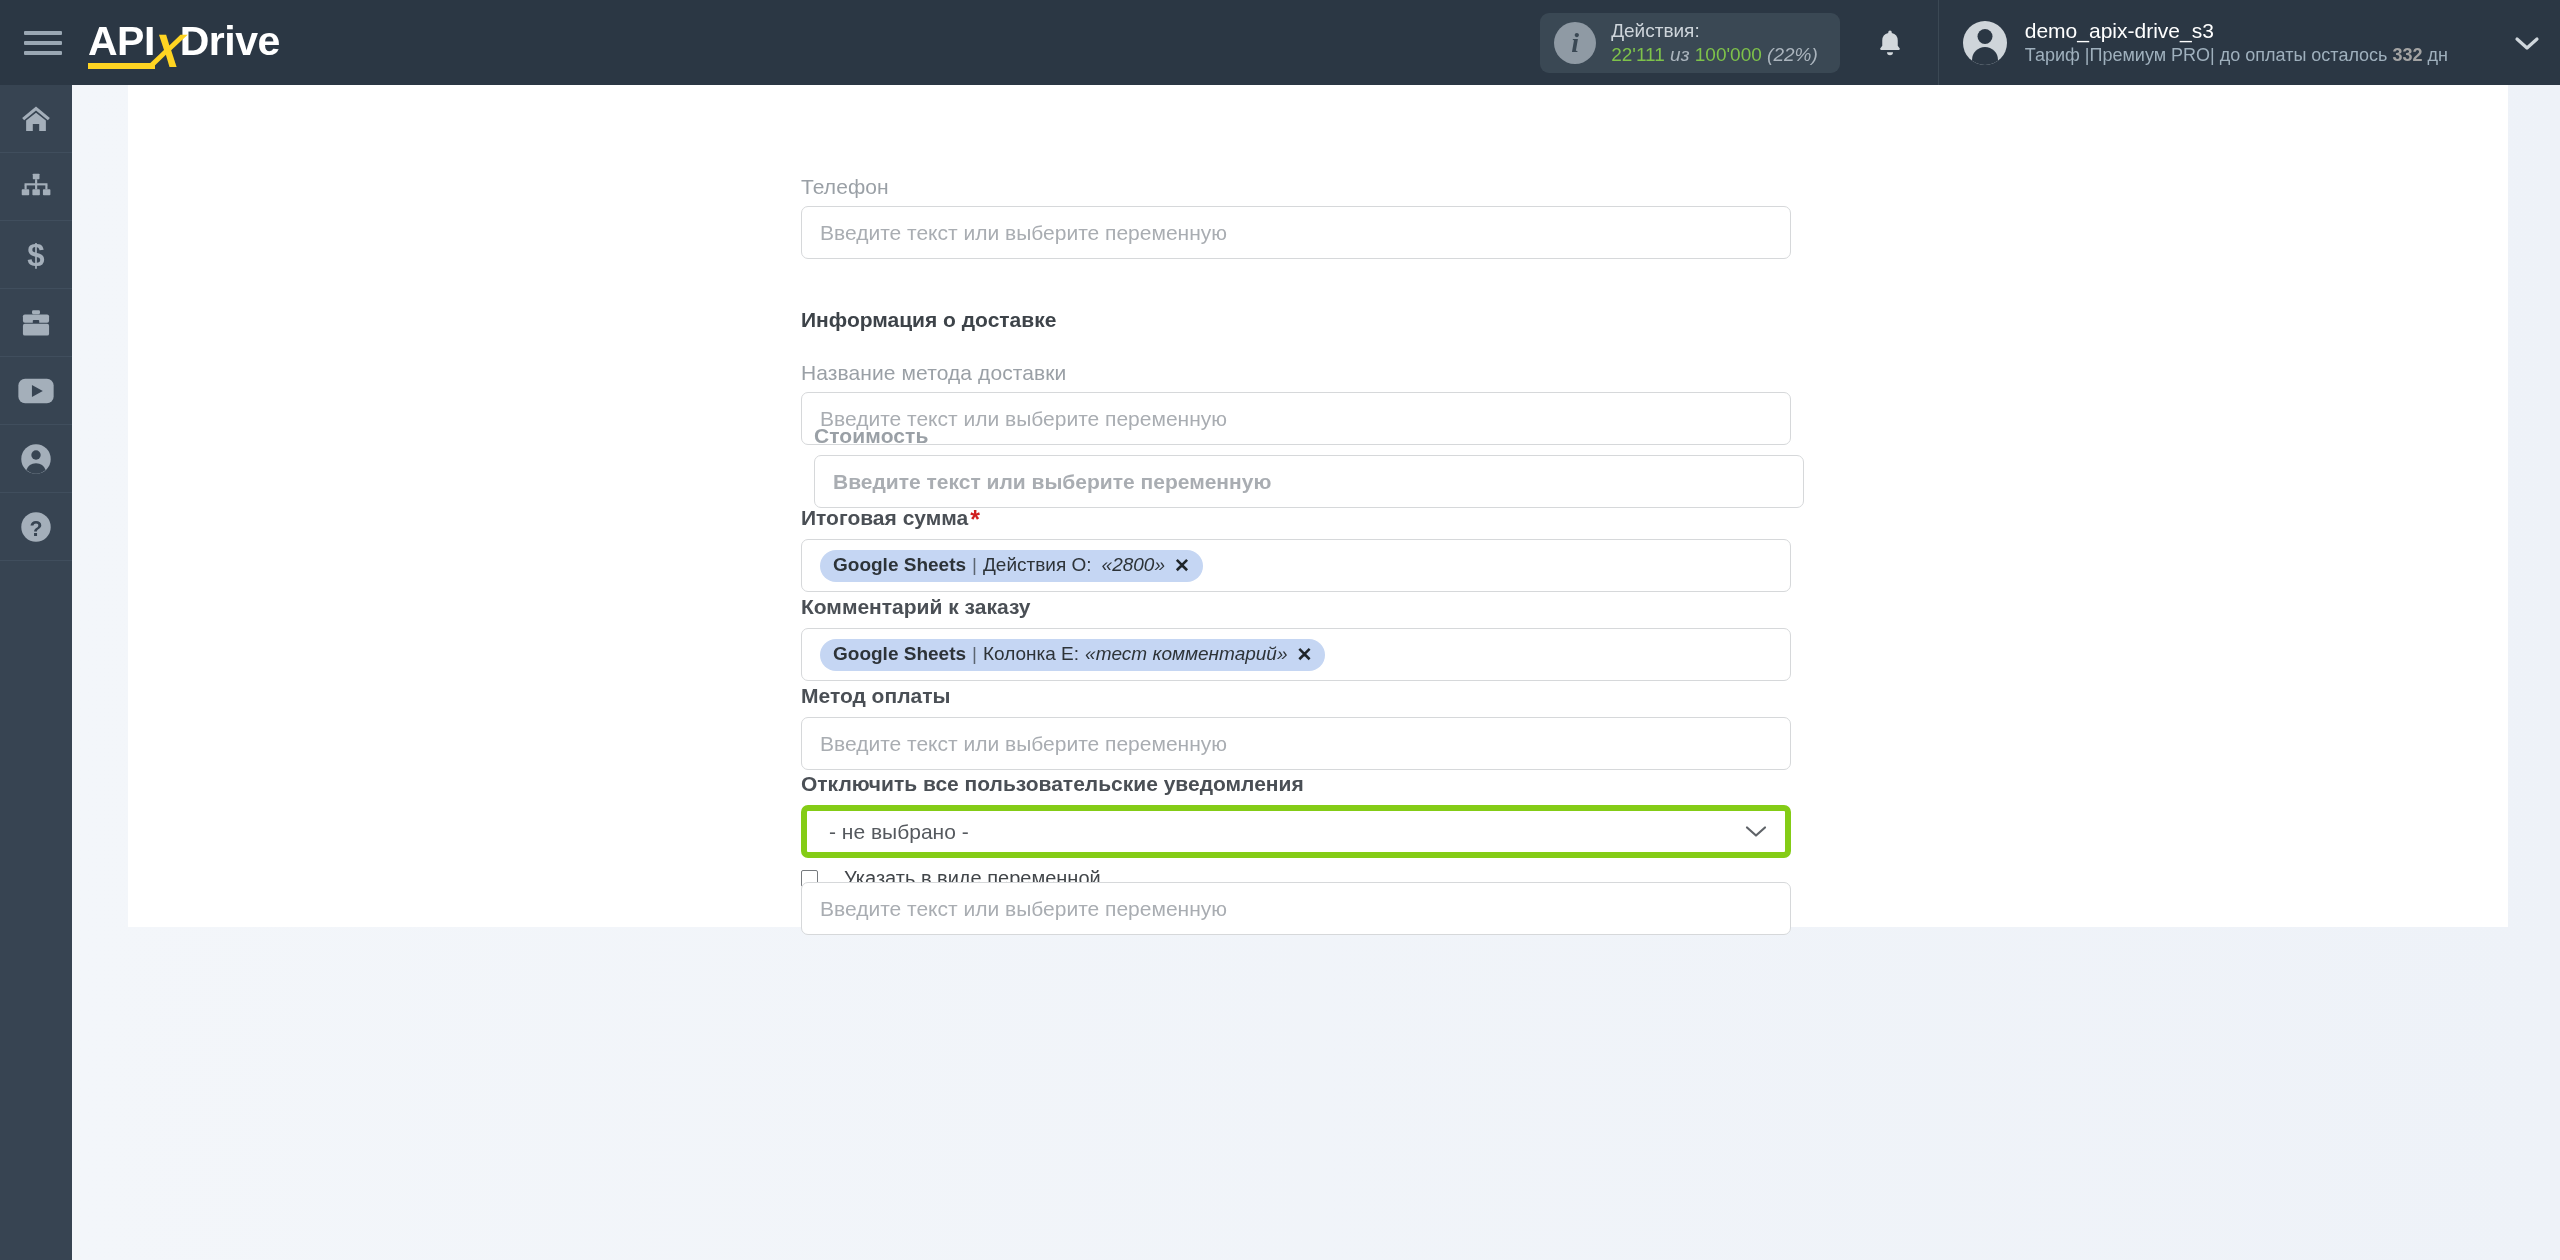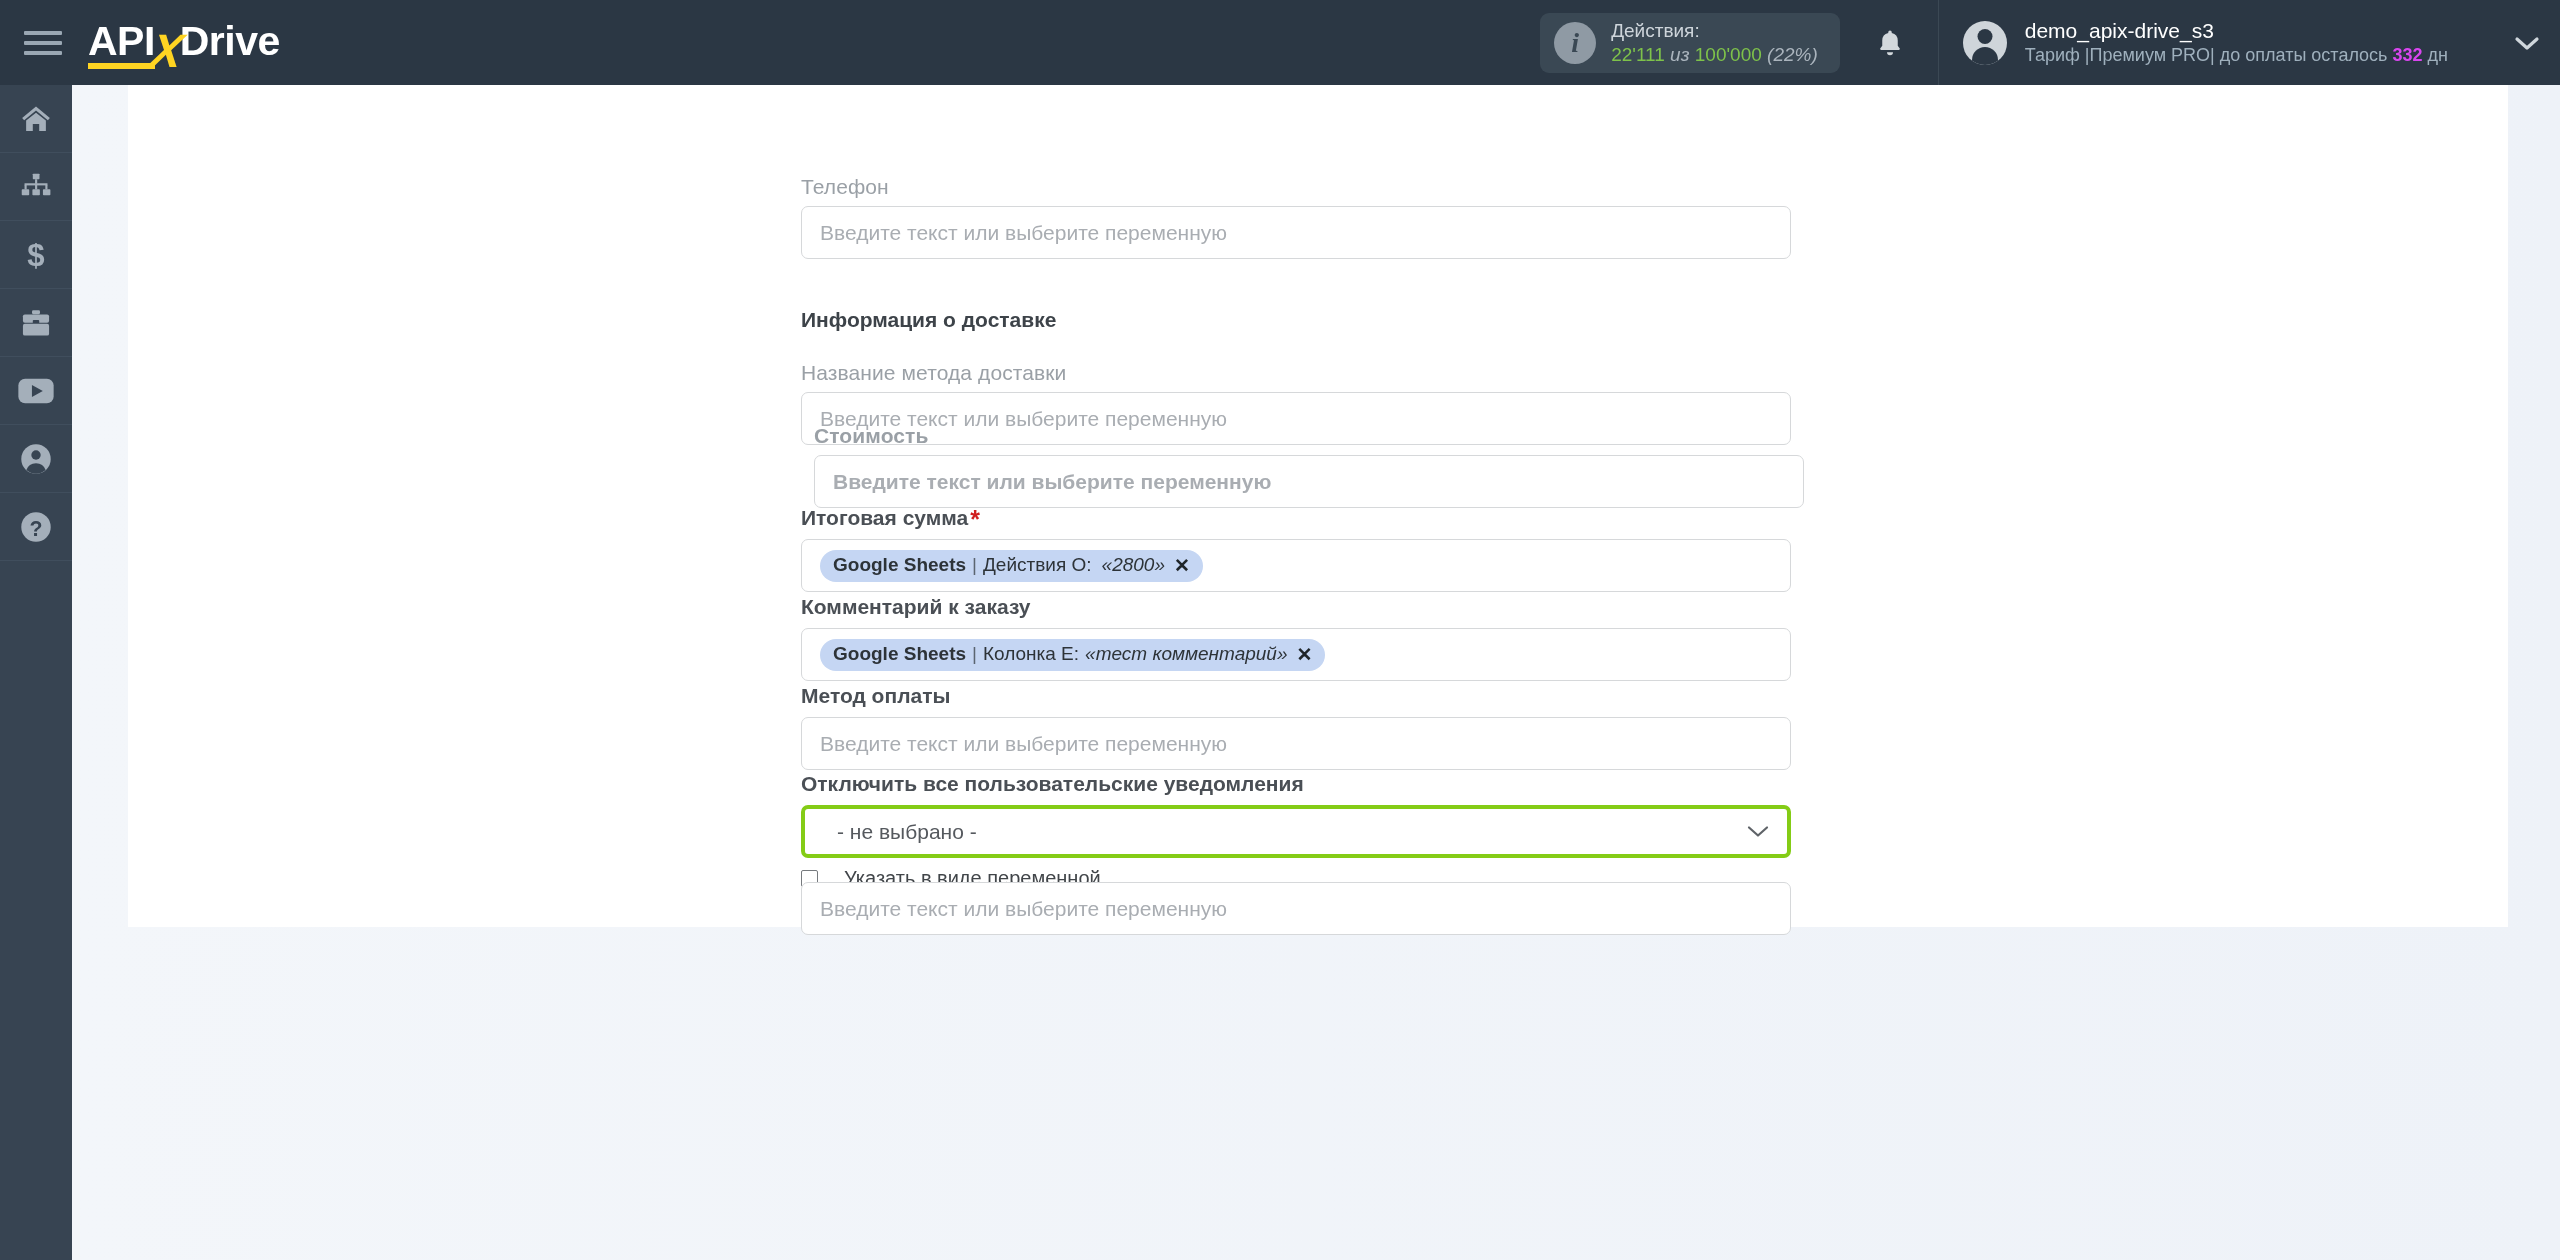--- a/index.html
+++ b/index.html
@@ -130,21 +130,21 @@
   }
   .avatar::after {
     content: ""; position: absolute;
     left: 50%; top: 26px; transform: translateX(-50%);
     width: 26px; height: 22px; border-radius: 13px 13px 0 0;
     background: #2b3744;
   }
   .acct-text { line-height: 1.3; }
   .acct-name { color: #ffffff; font-size: 21px; }
   .acct-plan { color: #9fb0bd; font-size: 18px; }
-  .acct-plan b { color: #d946ef; }
+  .acct-plan b { color: #a3a3a3; }
   .chev-down-white {
     margin-left: 44px; margin-right: 20px;
     width: 26px; height: 26px;
     display: flex; align-items: center; justify-content: center;
     cursor: pointer;
   }
 
   
   .sidebar {
     position: absolute;
@@ -238,26 +238,26 @@
   .chip .x {
     font-weight: bold;
     margin-left: 9px;
     font-size: 19px;
     color: #1f2529;
     cursor: pointer;
   }
   .select {
     width: 990px;
     height: 53px;
-    border: 4px solid #84cc16;
+    border: 6px solid #84cc16;
     border-radius: 7px;
     background: #fff;
     display: flex;
     align-items: center;
-    padding: 0 32px;
+    padding: 0 22px;
     cursor: pointer;
     position: relative;
   }
   .select .selval { font-size: 21px; color: #55595e; }
   .select .chev {
     position: absolute; right: 18px; top: 50%;
     transform: translateY(-50%);
     width: 22px; height: 22px;
     display: flex; align-items: center; justify-content: center;
   }

